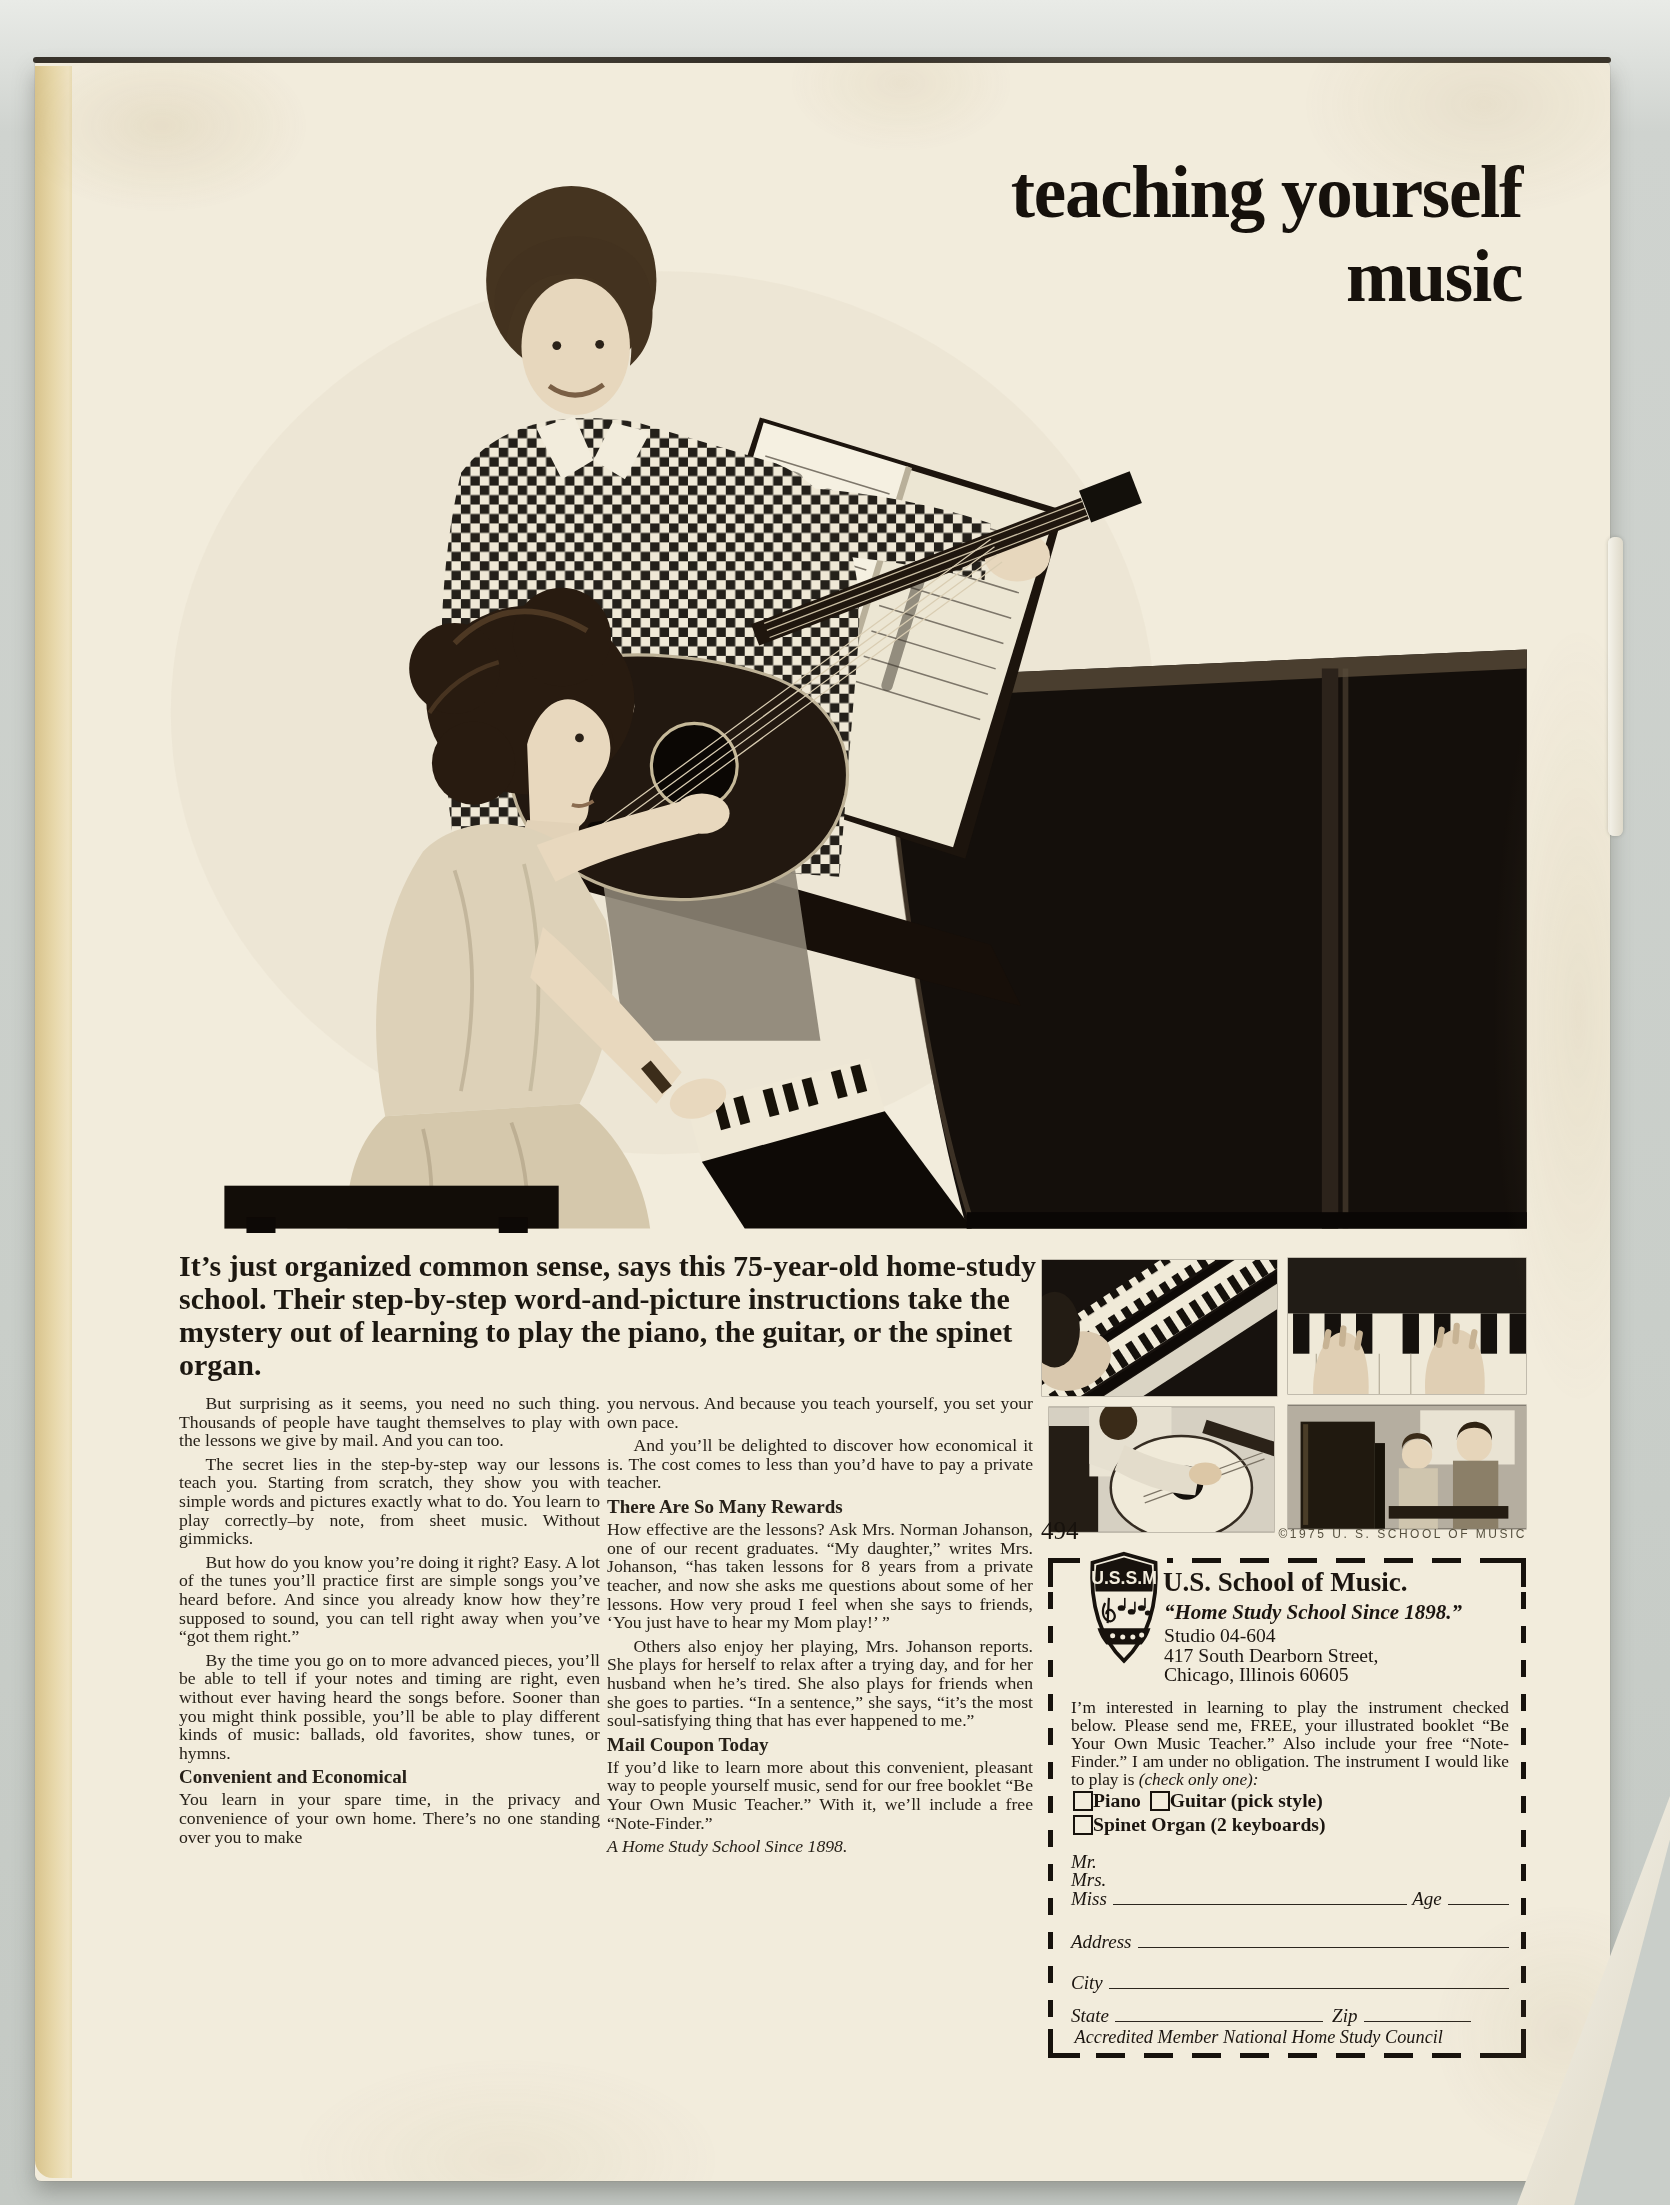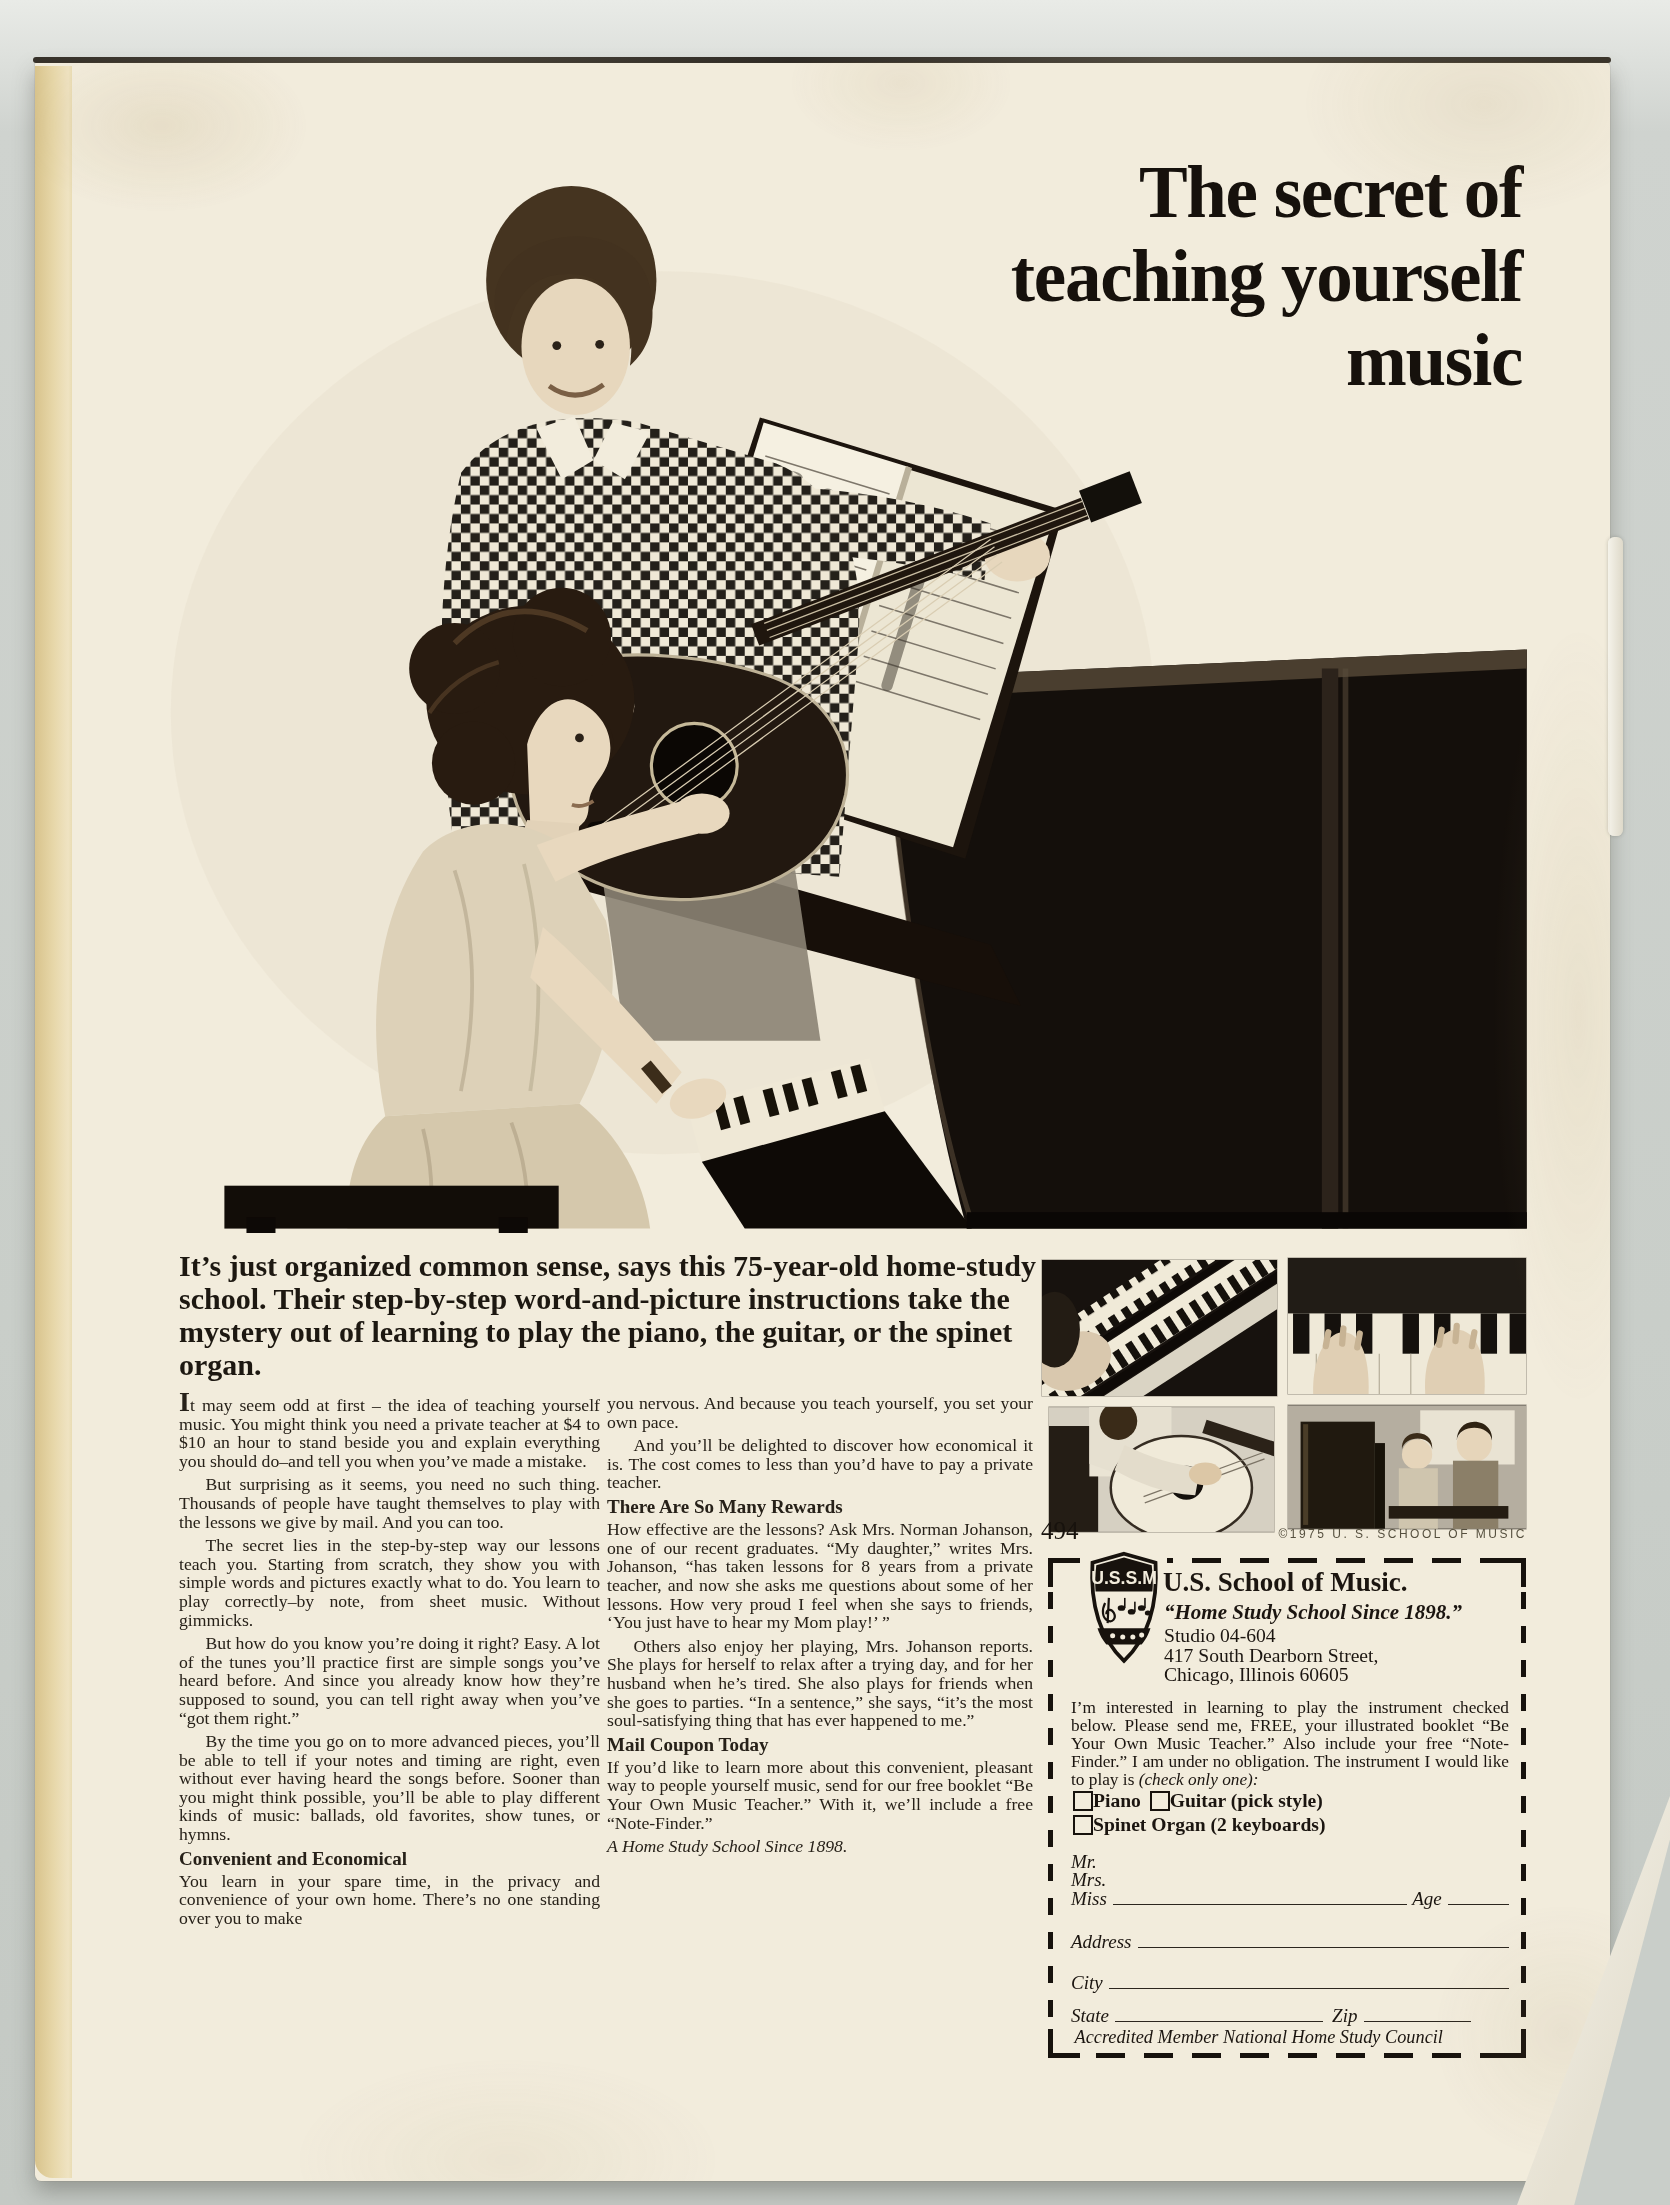--- a/index.html
+++ b/index.html
@@ -85,21 +85,20 @@
 <body>
 
 <div id="canvas">
 
   <div class="abs page"></div>
   <div class="abs page-top-edge"></div>
   <div class="abs page-left-edge"></div>
   <div class="abs right-sliver"></div>
 
   <div class="abs headline">
-    <div>The secret of</div>
     <div>teaching yourself</div>
     <div>music</div>
   </div>
 
   <svg class="abs" style="left:158px;top:145px" width="1369" height="1088" viewBox="0 0 2170 1725">
     <defs>
       <pattern id="checker" width="30" height="30" patternUnits="userSpaceOnUse">
         <rect width="30" height="30" fill="#efe8d6"></rect>
         <rect width="15" height="15" fill="#24201a"></rect>
         <rect x="15" y="15" width="15" height="15" fill="#24201a"></rect>
@@ -234,21 +233,20 @@
 
     <rect x="105" y="1650" width="530" height="68" fill="#120d08"></rect>
     <rect x="140" y="1700" width="46" height="25" fill="#0d0906"></rect>
     <rect x="540" y="1700" width="46" height="25" fill="#0d0906"></rect>
     <rect x="1282" y="1692" width="888" height="26" fill="#0a0705"></rect>
   </svg>
 
   <div class="abs intro">It’s just organized common sense, says this 75-year-old home-study school. Their step-by-step word-and-picture instructions take the mystery out of learning to play the piano, the guitar, or the spinet organ.</div>
 
   <div class="abs col col1">
-    <p class="lead">It may seem odd at first – the idea of teaching yourself music. You might think you need a private teacher at $4 to $10 an hour to stand beside you and explain everything you should do–and tell you when you’ve made a mistake.</p>
     <p class="ind">But surprising as it seems, you need no such thing. Thousands of people have taught themselves to play with the lessons we give by mail. And you can too.</p>
     <p class="ind">The secret lies in the step-by-step way our lessons teach you. Starting from scratch, they show you with simple words and pictures exactly what to do. You learn to play correctly–by note, from sheet music. Without gimmicks.</p>
     <p class="ind">But how do you know you’re doing it right? Easy. A lot of the tunes you’ll practice first are simple songs you’ve heard before. And since you already know how they’re supposed to sound, you can tell right away when you’ve “got them right.”</p>
     <p class="ind">By the time you go on to more advanced pieces, you’ll be able to tell if your notes and timing are right, even without ever having heard the songs before. Sooner than you might think possible, you’ll be able to play different kinds of music: ballads, old favorites, show tunes, or hymns.</p>
     <h4>Convenient and Economical</h4>
     <p>You learn in your spare time, in the privacy and convenience of your own home. There’s no one standing over you to make</p>
   </div>
 
   <div class="abs col col2">
     <p>you nervous. And because you teach yourself, you set your own pace.</p>

